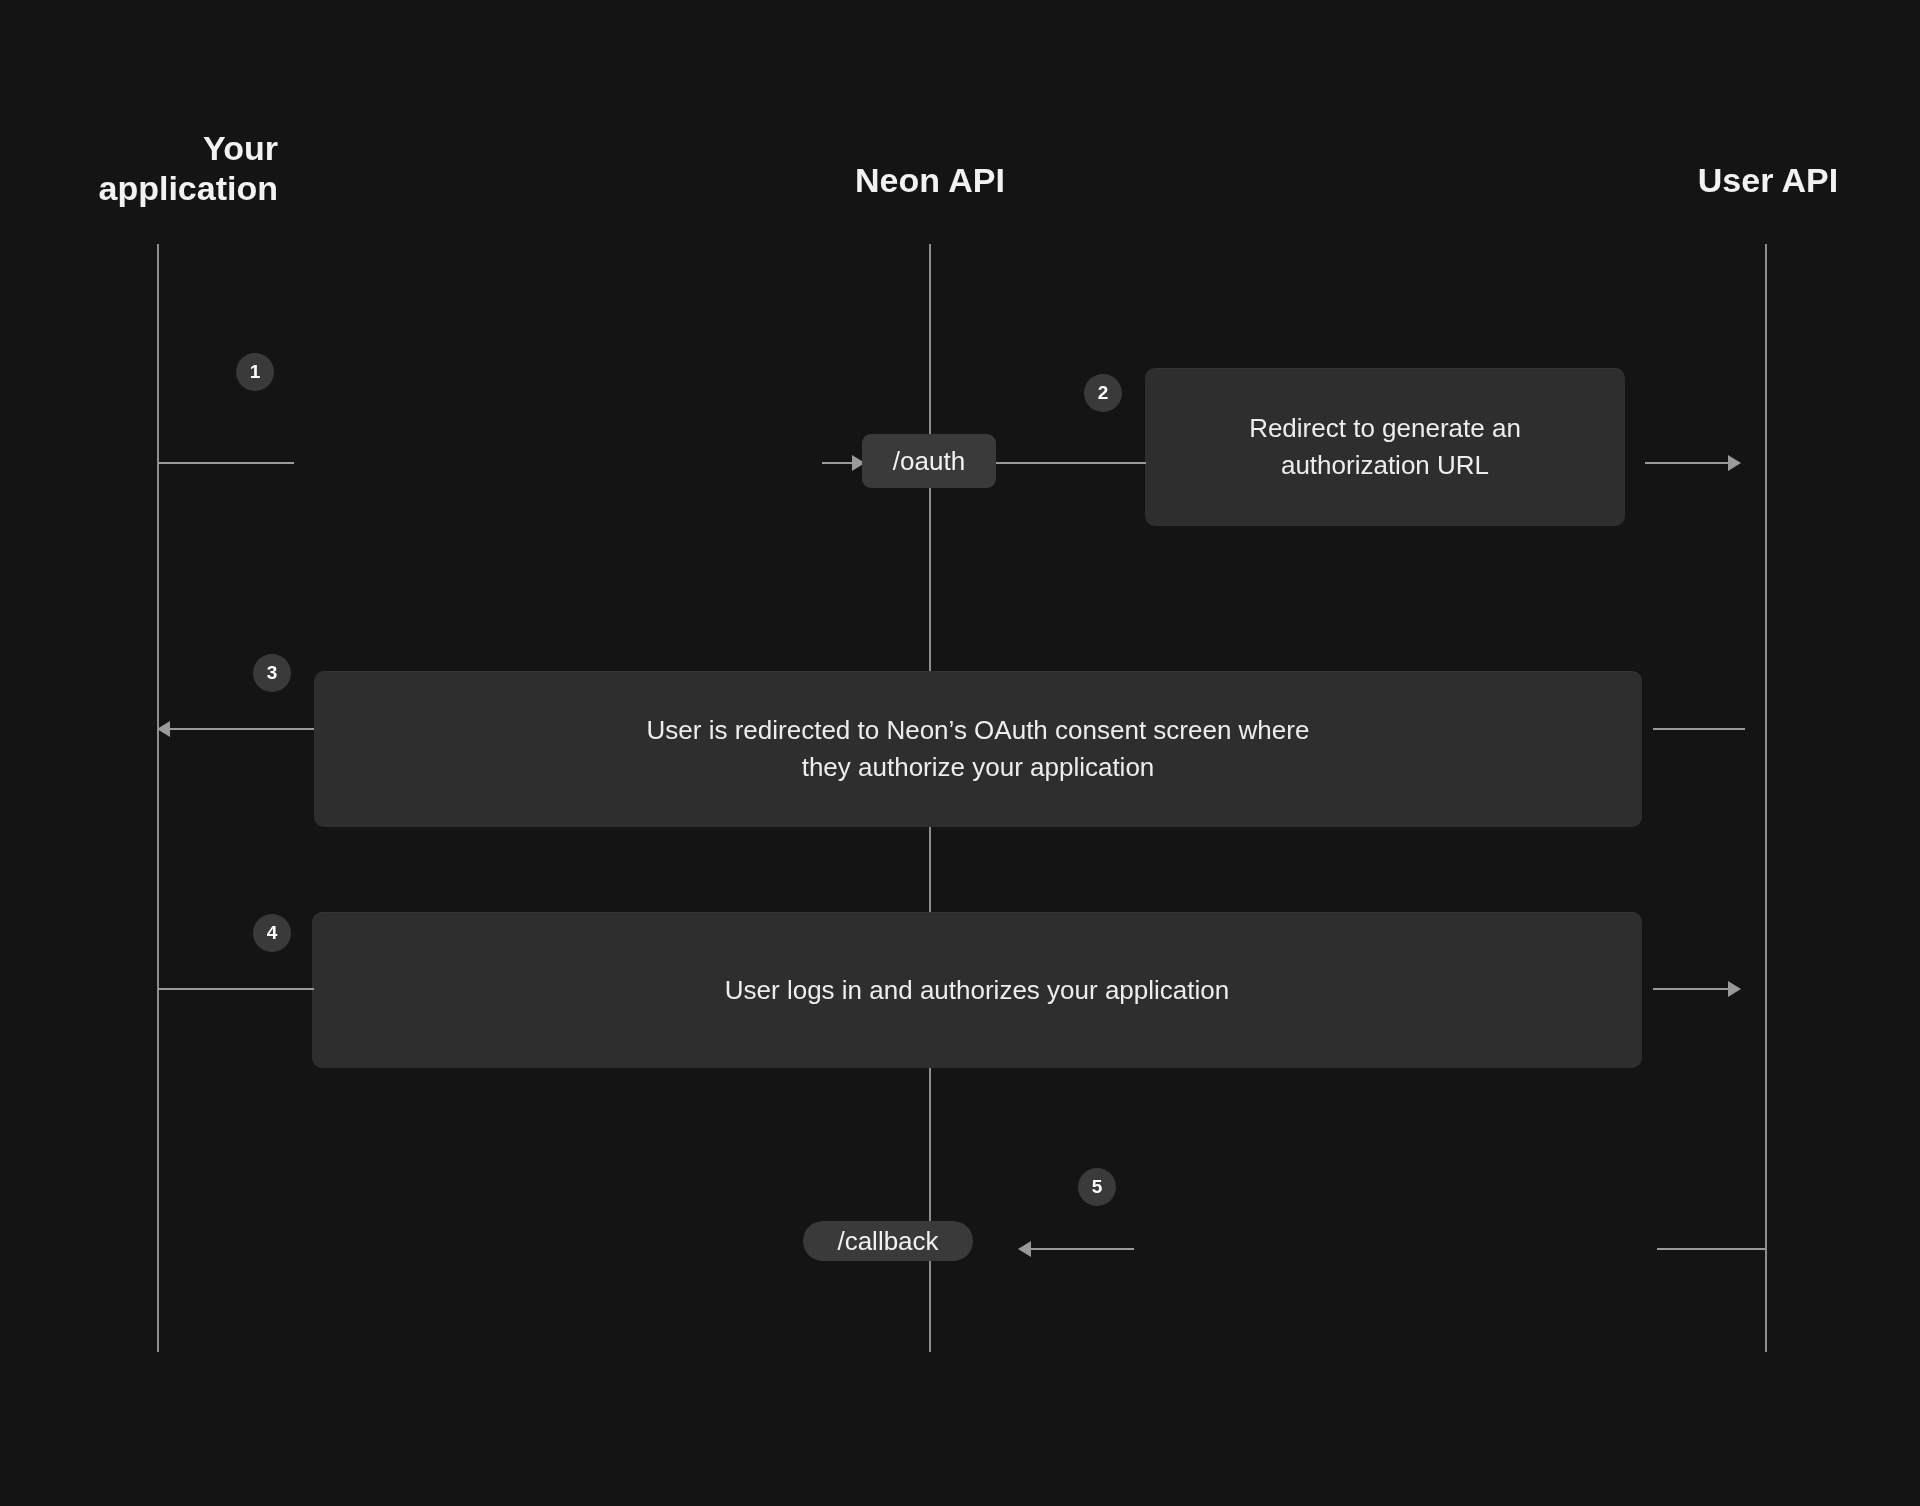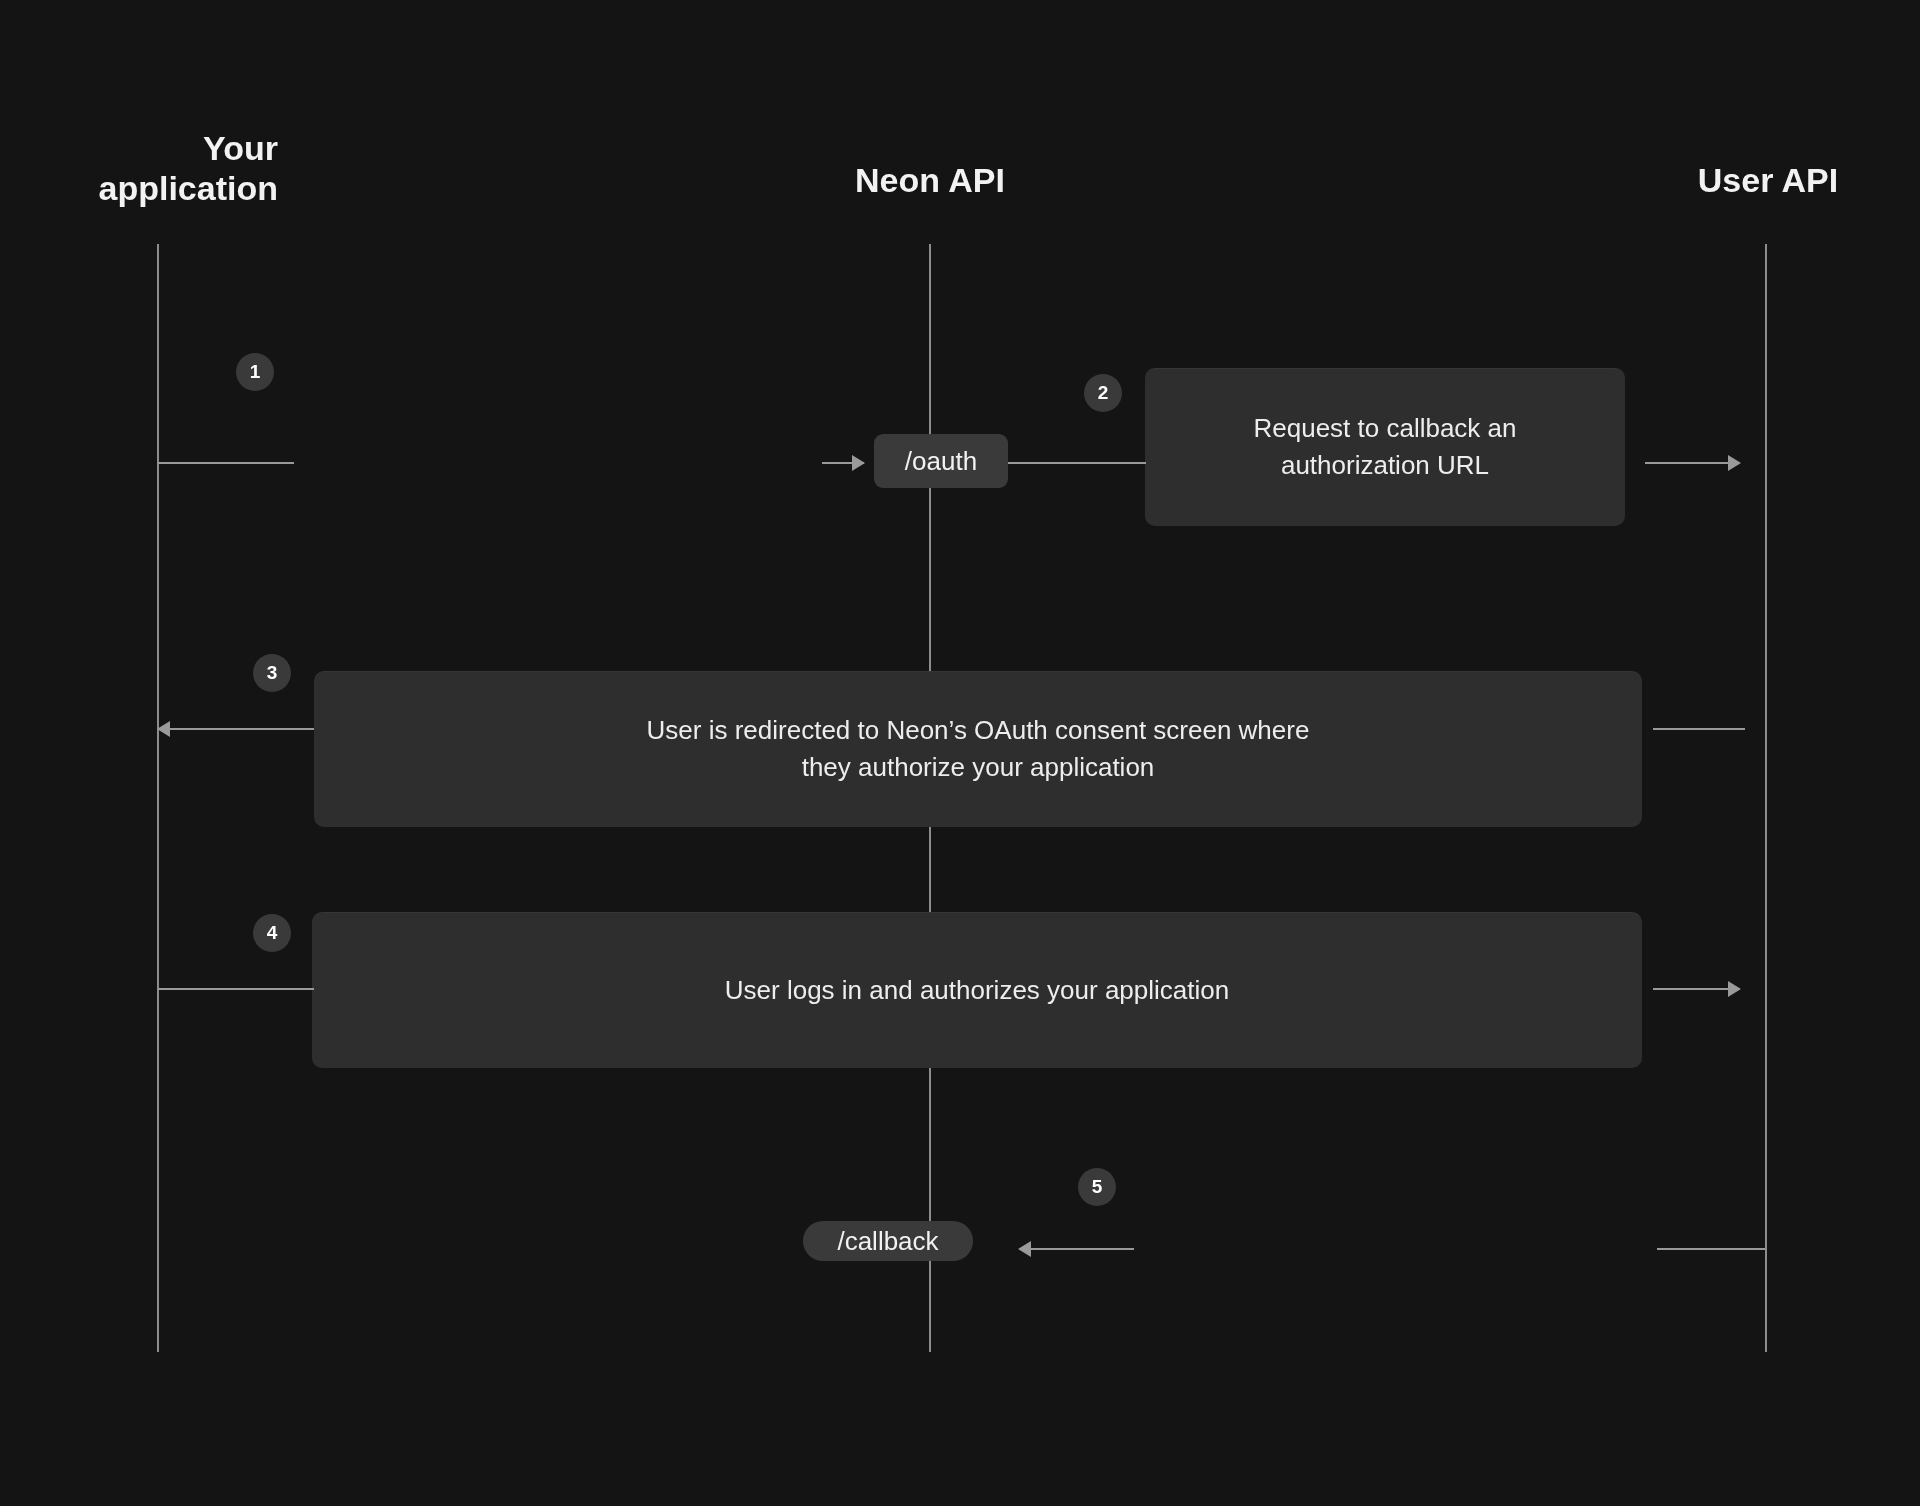--- a/index.html
+++ b/index.html
@@ -129,26 +129,26 @@
   <div class="lifeline" style="left:1765px; top:244px; height:1108px;"></div>
 
   <div class="conn" style="left:158px; top:462px; width:136px;"></div>
 
 
   <div class="step-badge" style="left:236px; top:353px;">1</div>
 
   <div class="conn" style="left:822px; top:462px; width:42px;"></div>
   <div class="arrowhead arrow-right" style="left:852px; top:455px;"></div>
 
-  <div class="pill" style="left:862px; top:434px; width:134px; height:54px;margin-left:12px;">/oauth</div>
+  <div class="pill" style="left:862px; top:434px; width:134px; height:54px;">/oauth</div>
 
   <div class="conn" style="left:996px; top:462px; width:150px;"></div>
 
   <div class="msg-box" style="left:1145px; top:368px; width:480px; height:158px;">
-    <span class="msg-text">Request to callback an
+    <span class="msg-text">Redirect to generate an
 authorization URL</span>
   </div>
 
   <div class="step-badge" style="left:1084px; top:374px;">2</div>
 
   <div class="conn" style="left:1645px; top:462px; width:92px;"></div>
   <div class="arrowhead arrow-right" style="left:1728px; top:455px;"></div>
 
   <div class="conn" style="left:170px; top:728px; width:144px;"></div>
   <div class="arrowhead arrow-left" style="left:157px; top:721px;"></div>

